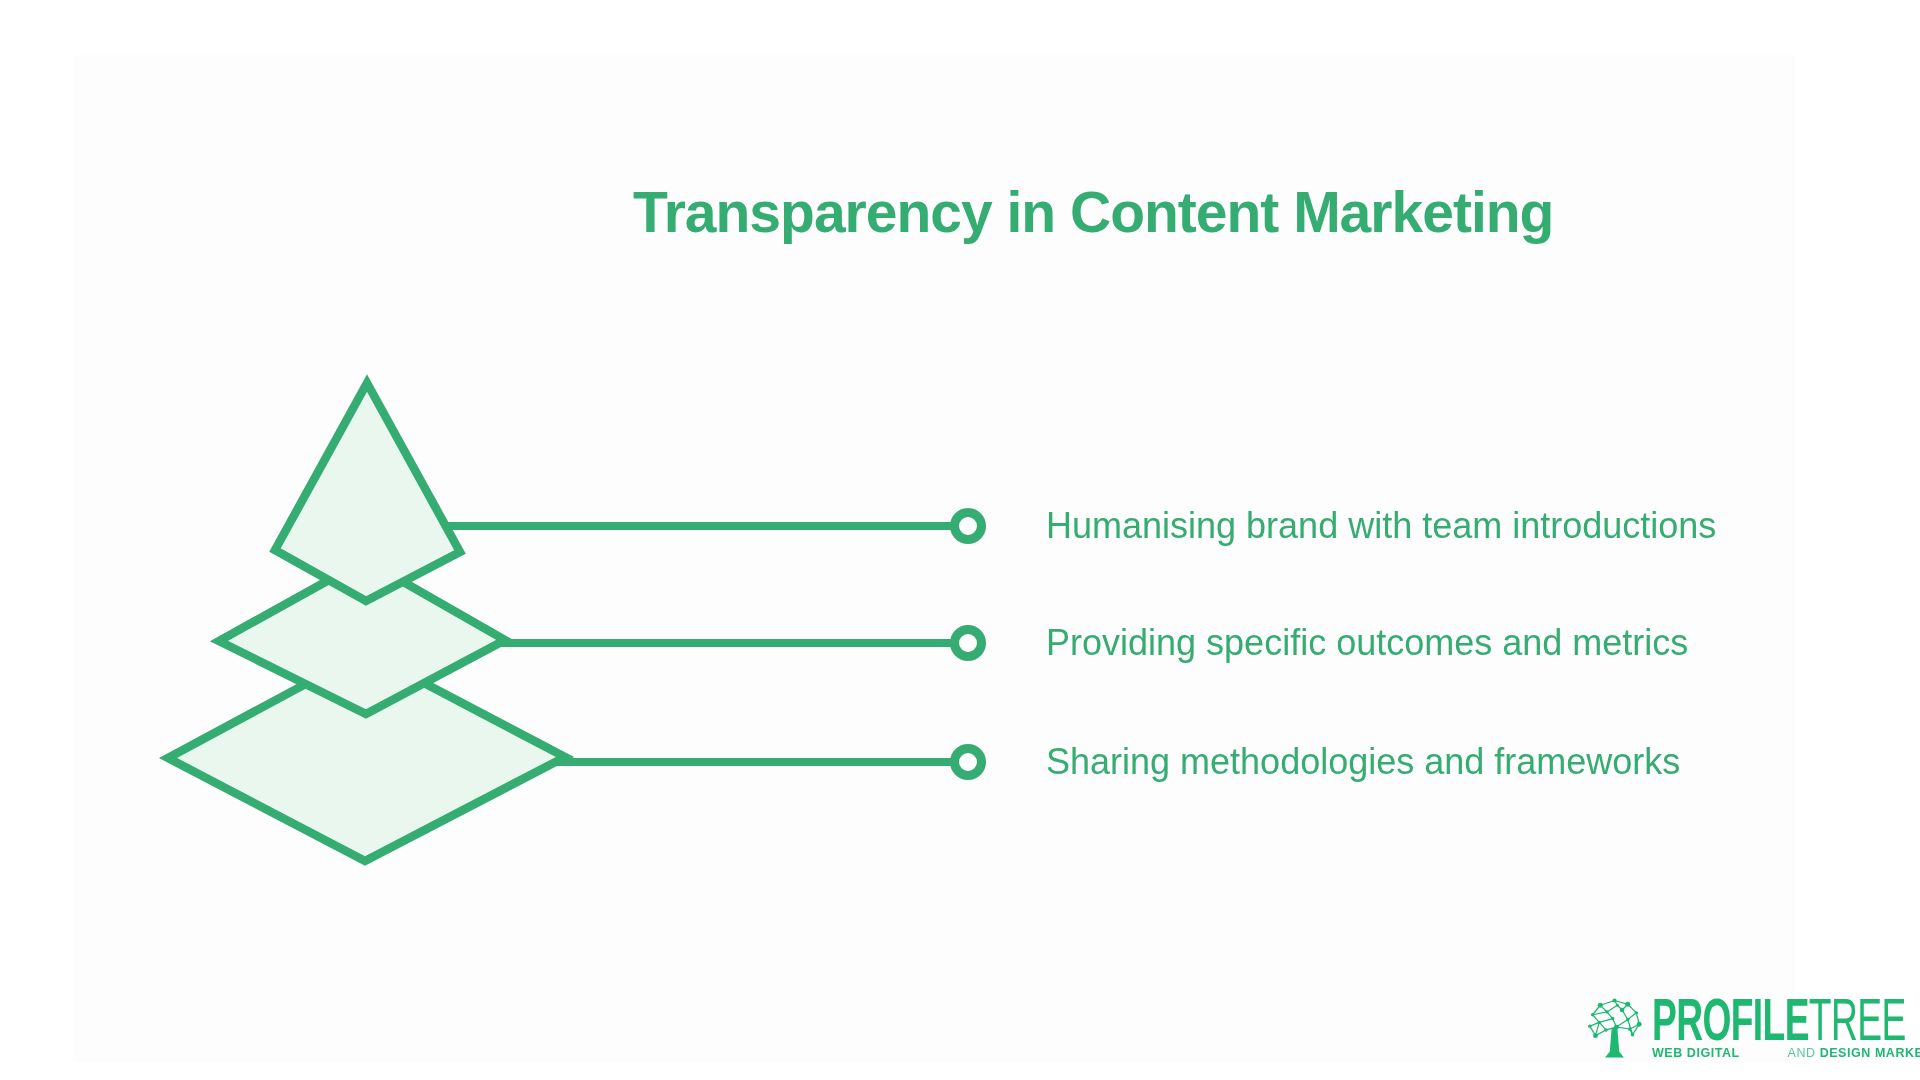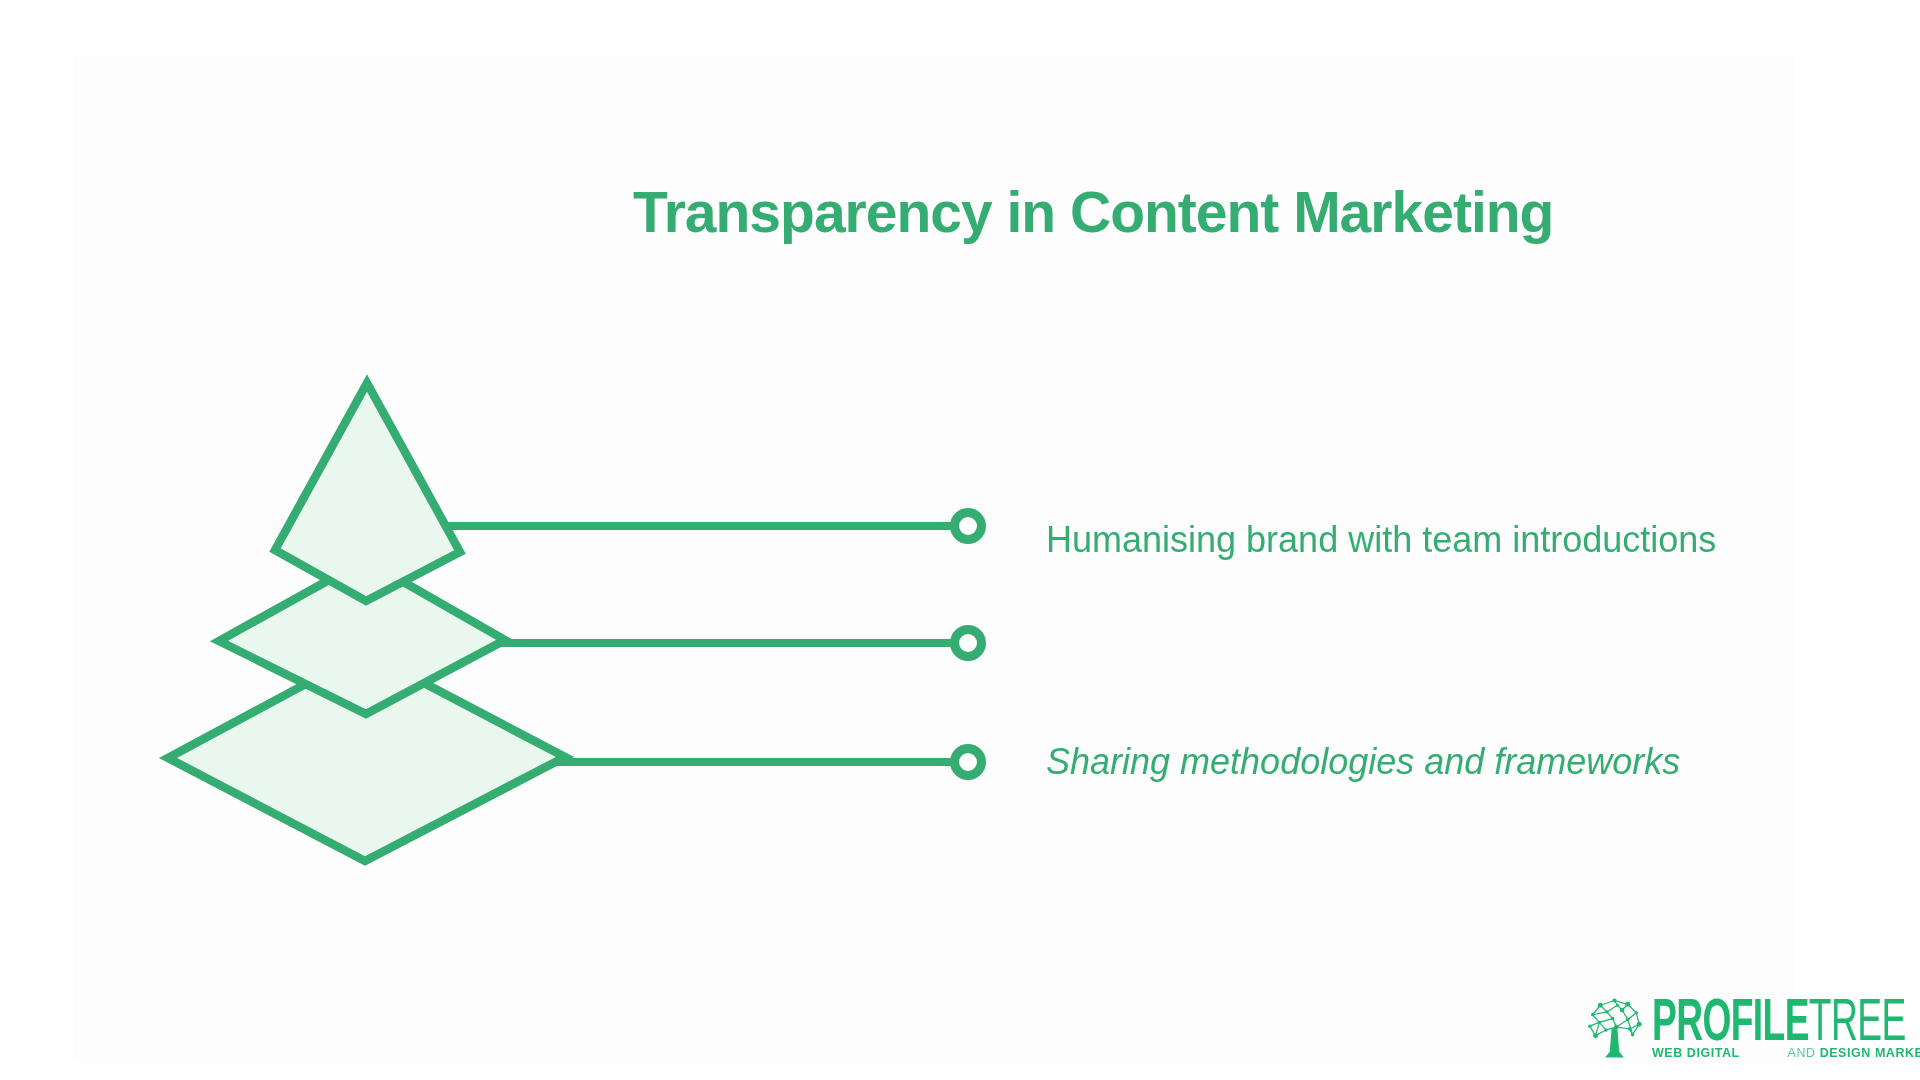--- a/index.html
+++ b/index.html
@@ -29,23 +29,23 @@
     color:var(--accent);
   }
   svg.diagram{position:absolute;left:0;top:0;width:1920px;height:1080px;}
   .connector{stroke:var(--accent);stroke-width:8;}
   .shape{fill:var(--shape-fill);stroke:var(--accent);stroke-width:8.5;stroke-linejoin:miter;}
   .ring{fill:#ffffff;stroke:var(--accent);stroke-width:9;}
   .item-label{
     position:absolute;left:1046px;height:44px;line-height:44px;
     font-size:36px;color:var(--accent);white-space:nowrap;
   }
-  .label-0{top:504px;margin-top:14px;}
+  .label-0{top:504px;}
   .label-1{top:621px;}
-  .label-2{top:740px;font-style:italic;}
+  .label-2{top:740px;}
   .logo{
     position:absolute;left:1586px;top:997px;
     display:flex;align-items:flex-start;gap:9px;
   }
   .logo-icon{width:57px;height:64px;flex:0 0 auto;}
   .logo-icon .edges{stroke:var(--logo-green);stroke-width:1.3;fill:none;}
   .logo-icon .nodes{fill:var(--logo-green);}
   .logo-text{display:flex;flex-direction:column;}
   .brand{
     font-size:60px;line-height:46px;letter-spacing:-1px;white-space:nowrap;
@@ -78,20 +78,21 @@
     <polygon class="shape" points="365,652 565,757 365,861 168,758"></polygon>
     <polygon class="shape" points="365,560 505,640 366,714 219,641"></polygon>
     <polygon class="shape" points="367,383 460,552 366,601 275,550"></polygon>
 
     <circle class="ring" cx="968" cy="526" r="13.5"></circle>
     <circle class="ring" cx="968" cy="643" r="13.5"></circle>
     <circle class="ring" cx="968" cy="762" r="13.5"></circle>
   </svg>
 
   <div class="item-label label-0">Humanising brand with team introductions</div>
+  <div class="item-label label-1">Providing specific outcomes and metrics</div>
   <div class="item-label label-2">Sharing methodologies and frameworks</div>
 
   <div class="logo">
     <svg class="logo-icon" viewBox="0 0 60 66" aria-hidden="true">
       <g class="edges">
         <line x1="30" y1="3" x2="15" y2="8"></line>
         <line x1="30" y1="3" x2="44" y2="7"></line>
         <line x1="30" y1="3" x2="33" y2="8"></line>
         <line x1="15" y1="8" x2="22" y2="15"></line>
         <line x1="15" y1="8" x2="7" y2="18"></line>

